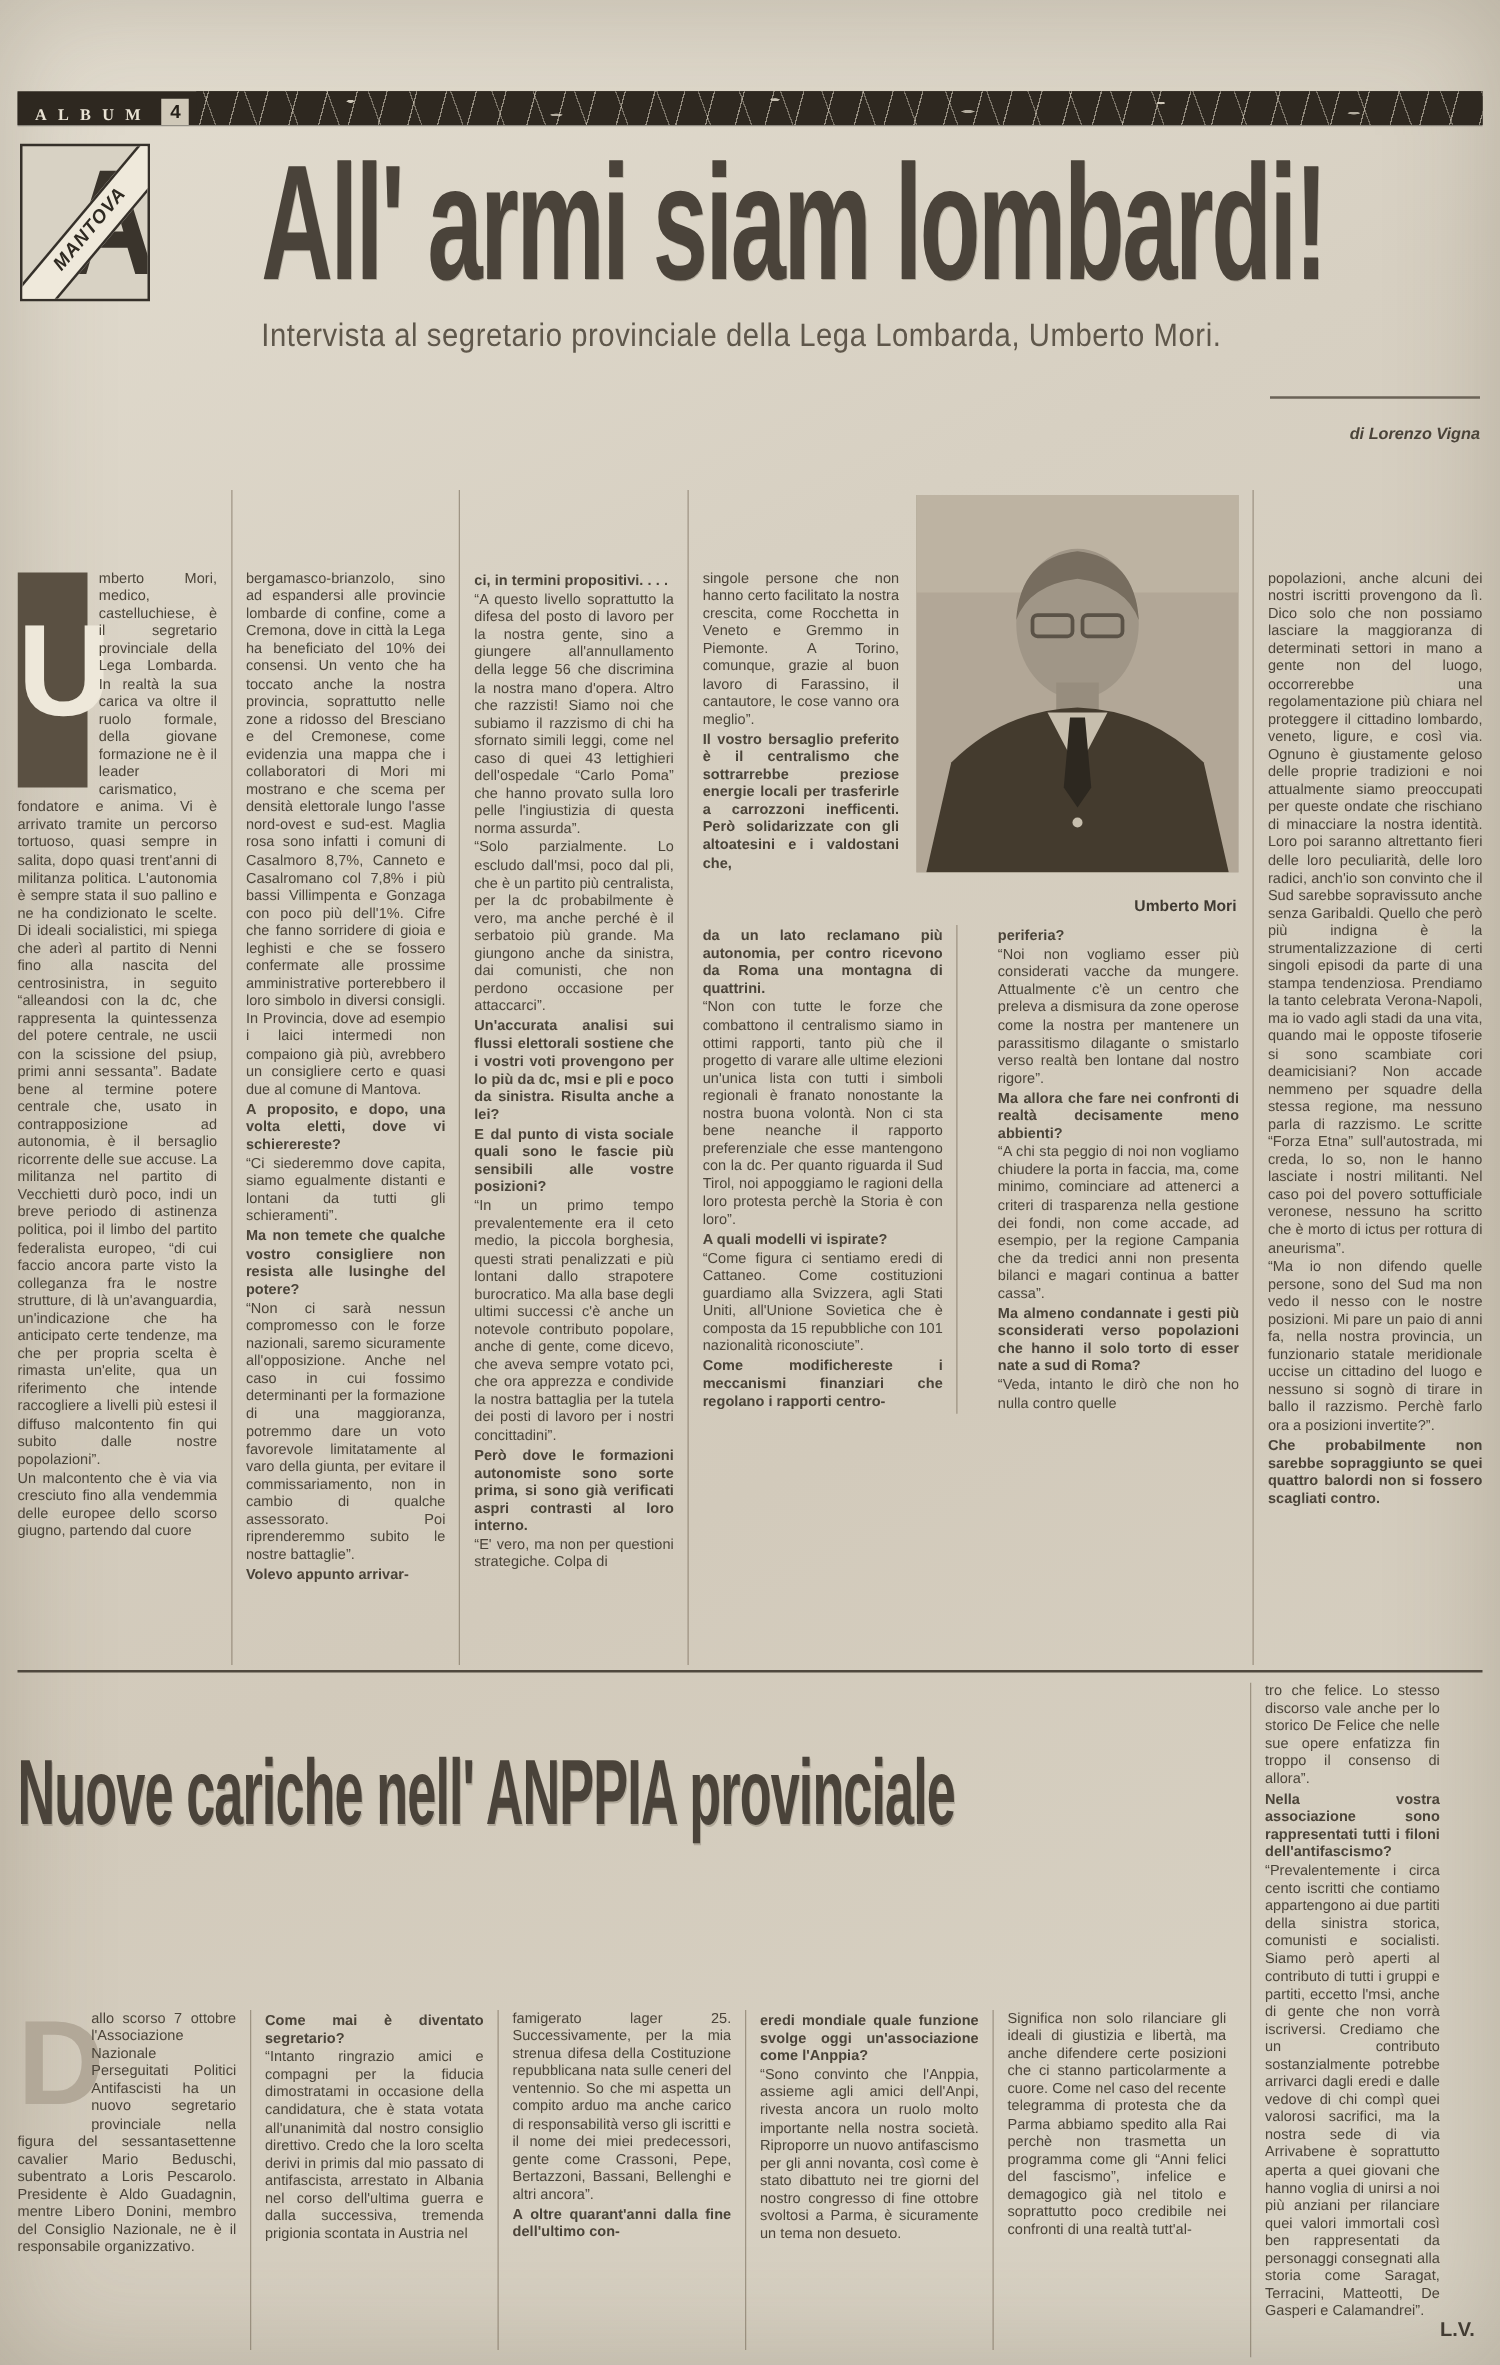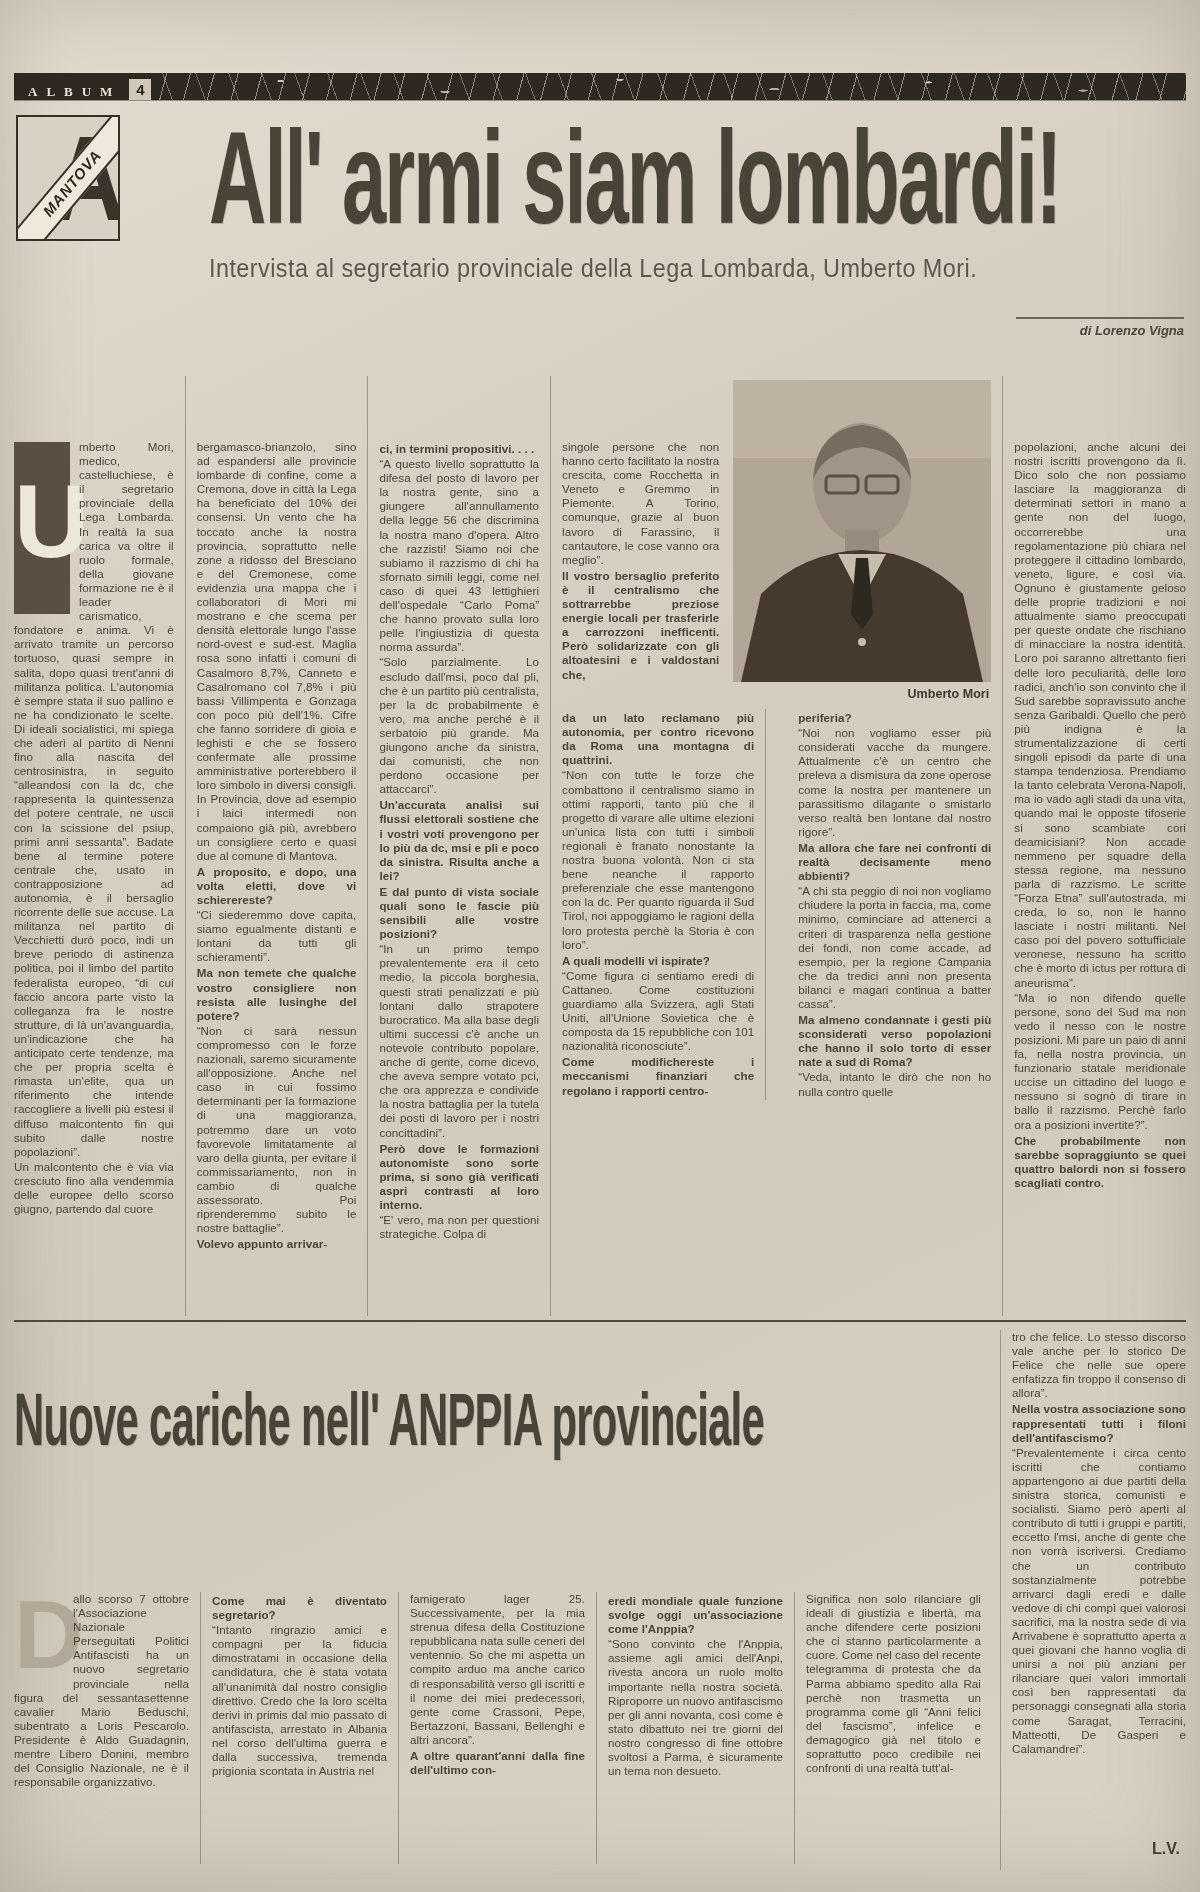--- a/index.html
+++ b/index.html
@@ -71,21 +71,21 @@
   }
   .subhead{
     margin-top:14px;color:#5f574b;white-space:nowrap;
     font-size:26px;letter-spacing:.5px;
     transform:scale(.9,1);transform-origin:left top;
     border-bottom:1px solid rgba(110,100,85,.0);
   }
   .byline-row{display:flex;justify-content:flex-end;margin:4px 2px 0 0;}
   .byline{
     width:168px;text-align:right;border-top:2px solid #6b6357;
-    padding-top:4px;font-style:italic;font-weight:700;font-size:13px;color:#4b443a;
+    padding-top:20px;font-style:italic;font-weight:700;font-size:13px;color:#4b443a;
   }
   
   .para{margin:0 0 1px 0;text-align:justify;}
   .para.n{}
   .para.q{font-weight:700;margin:2px 0 1px 0;}
   .coltext{font-size:11.6px;line-height:14.1px;letter-spacing:.05px;color:#4a4338;}
   .vr{border-left:1px solid rgba(120,108,90,.6);padding-left:11px;margin-left:11px;}
   
   .ta-wrap{display:flex;margin-top:38px;height:940px;overflow:hidden;}
   .ta-wrap .tcol{padding-top:64px;overflow:hidden;}
@@ -99,31 +99,31 @@
     background:#5a5042;color:#eee8da;
     font-size:104px;font-weight:700;text-align:center;line-height:158px;
   }
   .g-top{display:flex;}
   .g-c4top{width:158px;}
   .photo-stack{width:258px;margin-left:14px;margin-top:-60px;}
   .photo-frame{width:258px;height:302px;overflow:hidden;background:#b4aa9a;}
   .photo-frame svg{display:block;}
   .photo-caption{
     text-align:right;font-weight:700;font-size:12.5px;color:#3f3931;
-    padding:5px 2px 0 0;
+    padding:20px 2px 0 0;
   }
   .g-bot{display:flex;margin-top:8px;}
   .g-c4bot{width:203px;}
   .g-c5{width:204px;padding-left:32px;}
   
   .section-rule{border:none;border-top:2px solid #4f483e;margin:4px 0 8px 0;}
   
   .ba-wrap{display:flex;height:540px;overflow:hidden;}
   .ba-main{flex:1;overflow:hidden;}
-  .ba-right{width:174px;display:flex;flex-direction:column;overflow:hidden;}
+  .ba-right{width:174px;display:flex;overflow:hidden;}
   .ba-head-row{display:flex;height:262px;}
   .headline2{
     margin:52px 0 0 0;white-space:nowrap;color:#4a433a;
     font-size:58px;font-weight:700;letter-spacing:-1px;line-height:1;
     transform:scale(.72,1.28);transform-origin:left top;flex:1;
     text-shadow:1px 1px 0 rgba(60,50,35,.22);
   }
   .ba-cols{display:flex;height:272px;overflow:hidden;}
   .bc{width:175px;overflow:hidden;}
   .dropcap-d{

